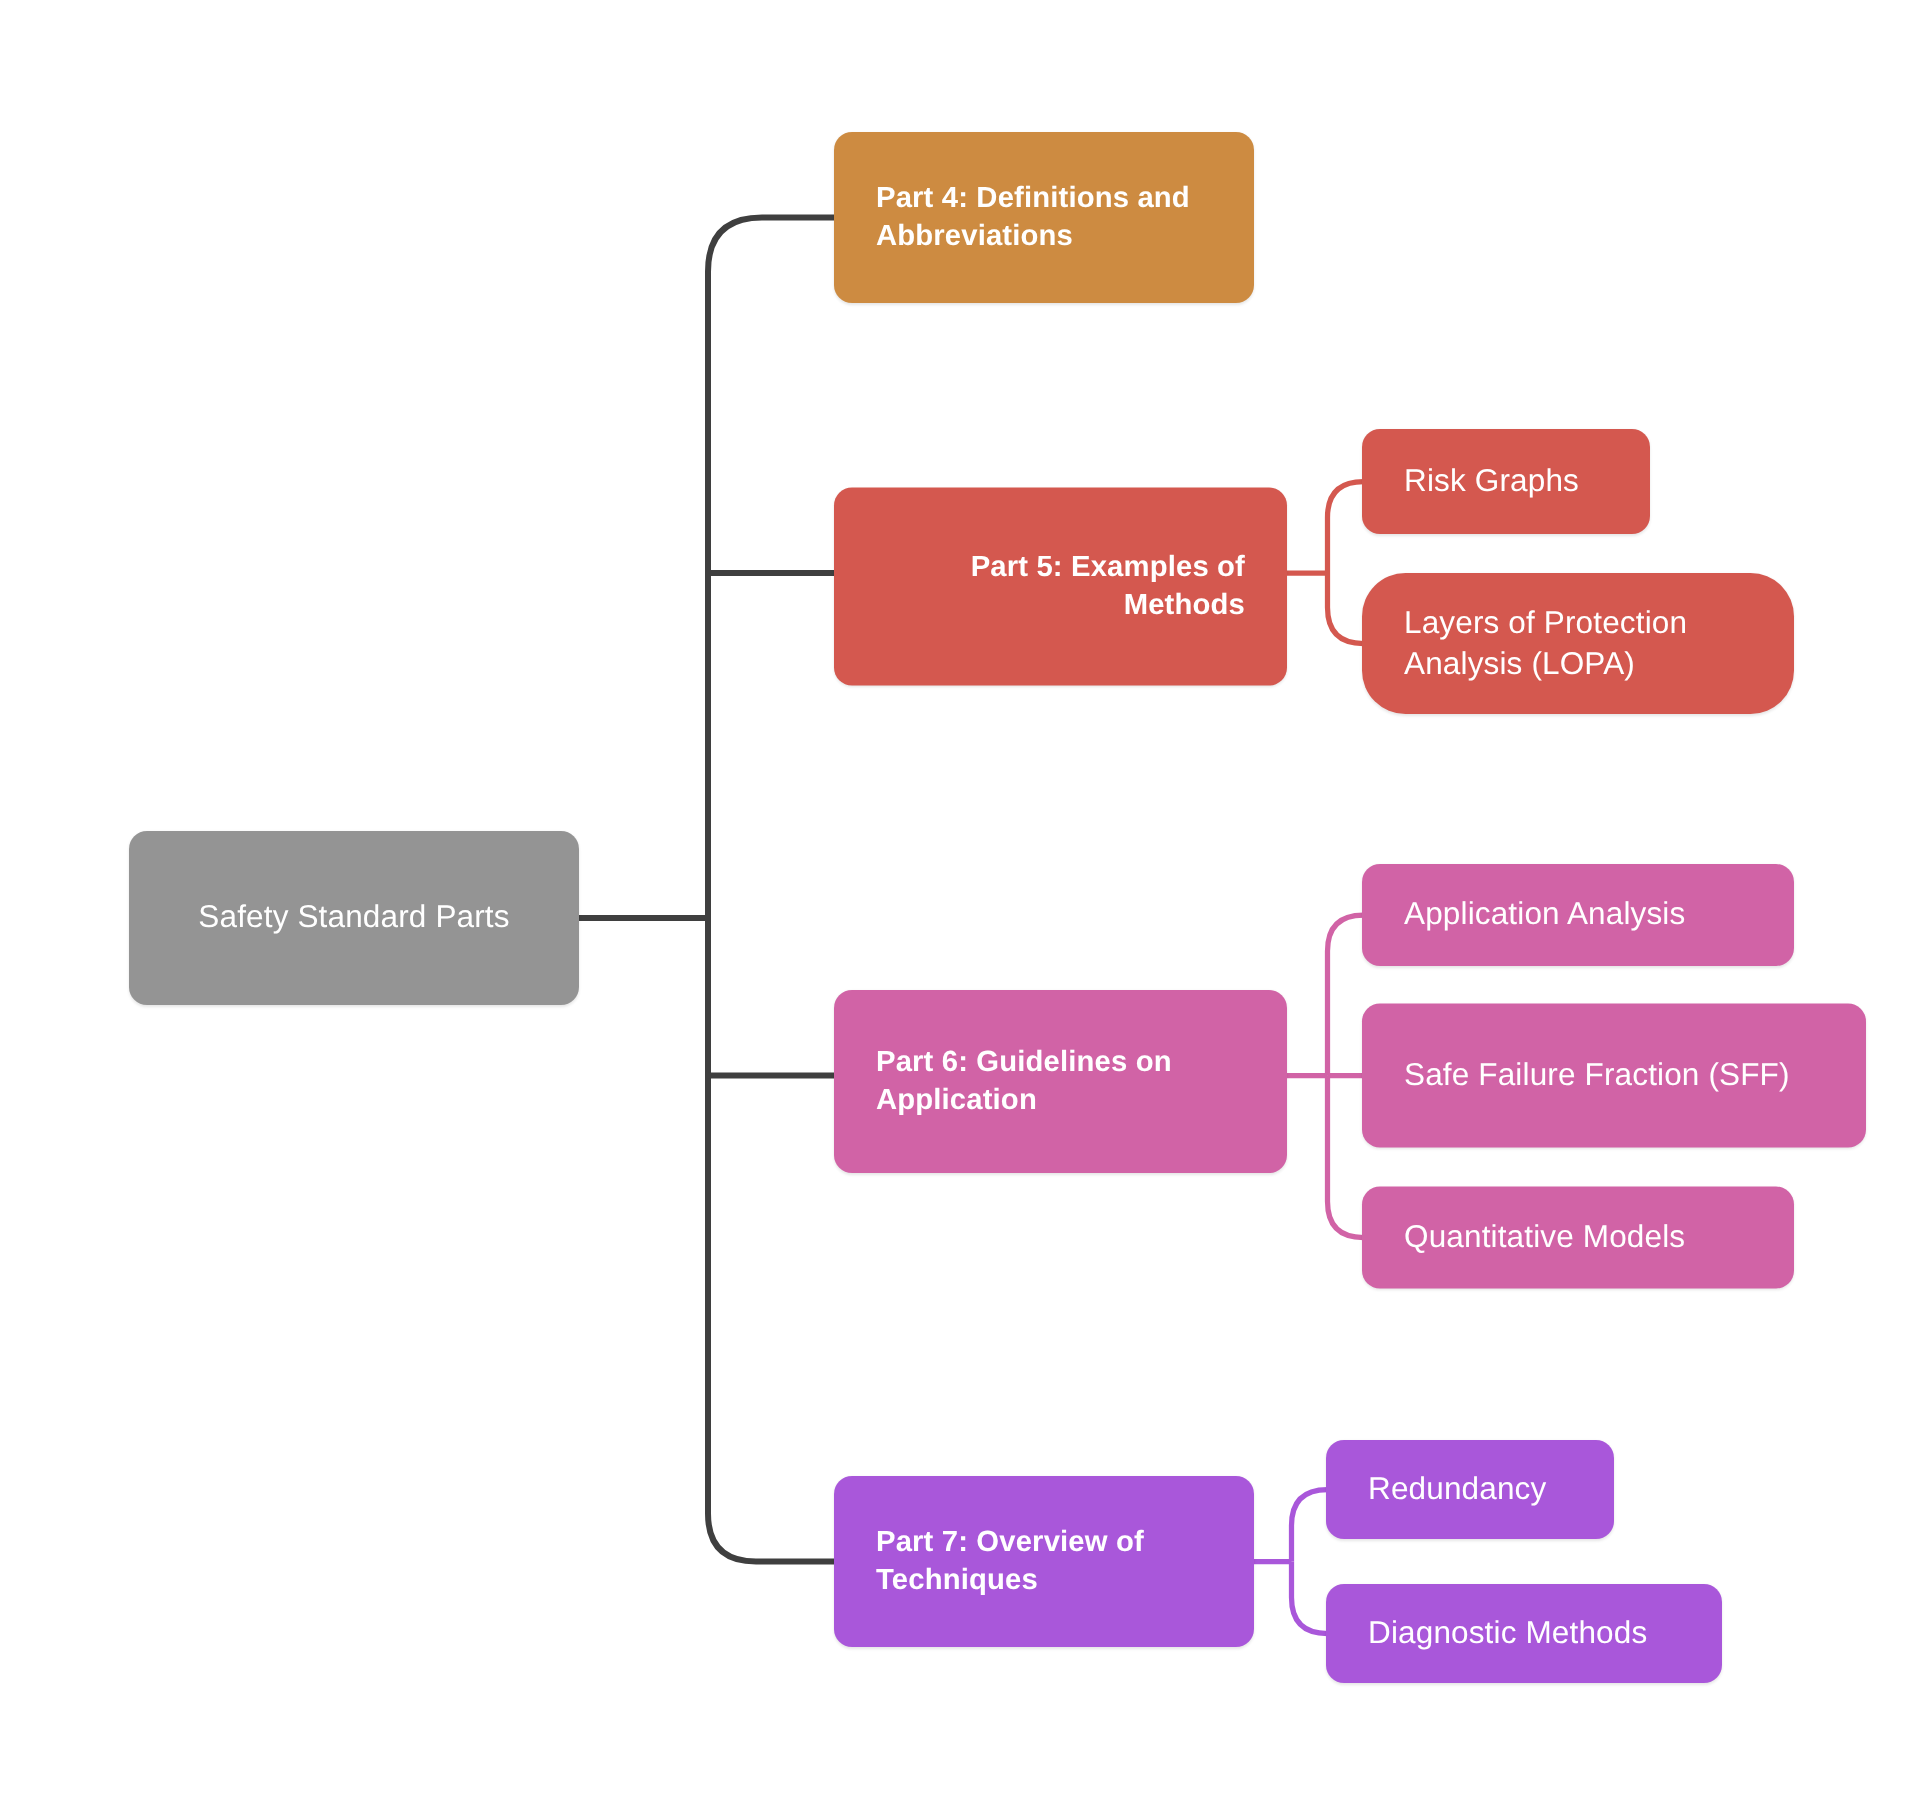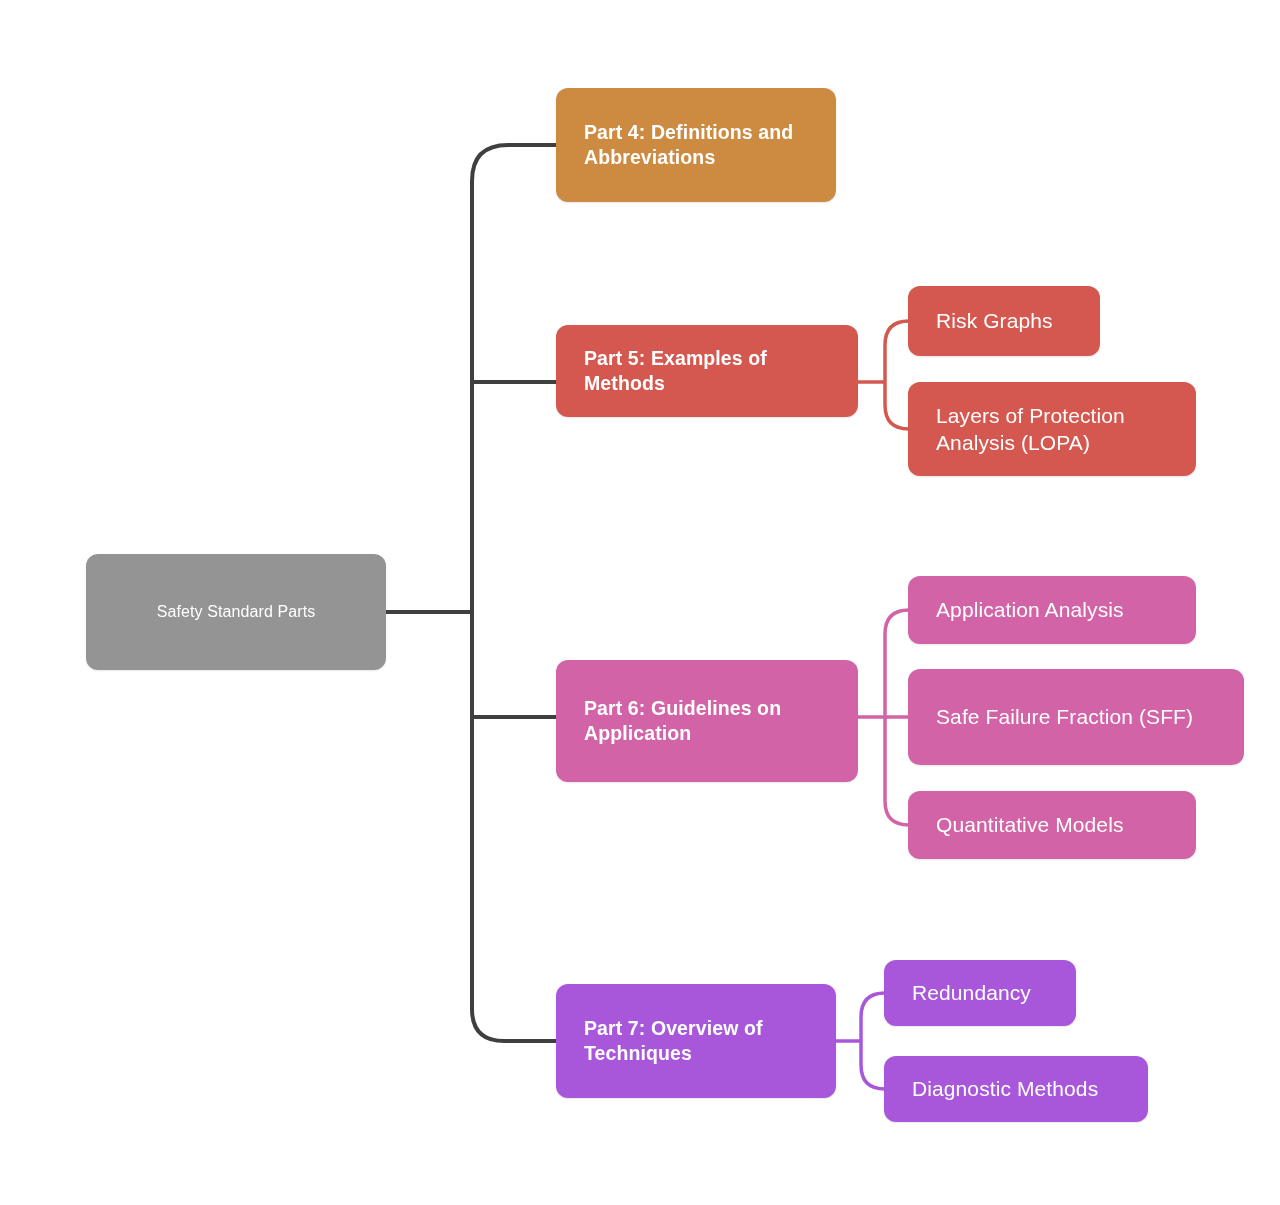--- a/index.html
+++ b/index.html
@@ -34,21 +34,21 @@
     display: flex;
     align-items: center;
     color: #ffffff;
     box-shadow: 0 1px 2px rgba(0,0,0,0.10);
     padding: 16px 28px;
     line-height: 1.30;
   }
   .node-root {
     justify-content: center;
     text-align: center;
-    font-size: 16px;
+    font-size: 21px;
     font-weight: 400;
     letter-spacing: .1px;
   }
   .node-branch {
     font-size: 19.5px;
     font-weight: 700;
     text-align: left;
     letter-spacing: .1px;
   }
   .node-leaf {
@@ -89,27 +89,27 @@
   </svg>
 
   <div class="node-box node-root" id="n-root" style="left: 86px; top: 554px; width: 300px; height: 116px; background: rgb(148, 148, 148); color: rgb(255, 255, 255);">
     <span class="node-label">Safety Standard Parts</span>
   </div>
 
   <div class="node-box node-branch" id="n-b0" style="left: 556px; top: 88px; width: 280px; height: 114px; background: rgb(205, 139, 65); color: rgb(255, 255, 255);">
     <span class="node-label">Part 4: Definitions and Abbreviations</span>
   </div>
 
-  <div class="node-box node-branch" id="n-b1" style="left: 556px; top: 325px; width: 302px; height: 92px; background: rgb(212, 88, 79); color: rgb(255, 255, 255);">
+  <div class="node-box node-branch" id="n-b1" style="left: 556px; top: 325px; width: 302px; height: 132px; background: rgb(212, 88, 79); color: rgb(255, 255, 255); text-align: right;">
     <span class="node-label">Part 5: Examples of Methods</span>
   </div>
   <div class="node-box node-leaf" id="n-b1c0" style="left: 908px; top: 286px; width: 192px; height: 70px; background: rgb(212, 88, 79); color: rgb(255, 255, 255);">
     <span class="node-label">Risk Graphs</span>
   </div>
-  <div class="node-box node-leaf" id="n-b1c1" style="left: 908px; top: 382px; width: 288px; height: 94px; background: rgb(212, 88, 79); color: rgb(255, 255, 255);">
+  <div class="node-box node-leaf" id="n-b1c1" style="left: 908px; top: 382px; width: 288px; height: 94px; background: rgb(212, 88, 79); color: rgb(255, 255, 255); border-radius: 29px;">
     <span class="node-label">Layers of Protection Analysis (LOPA)</span>
   </div>
 
   <div class="node-box node-branch" id="n-b2" style="left: 556px; top: 660px; width: 302px; height: 122px; background: rgb(209, 99, 166); color: rgb(255, 255, 255);">
     <span class="node-label">Part 6: Guidelines on Application</span>
   </div>
   <div class="node-box node-leaf" id="n-b2c0" style="left: 908px; top: 576px; width: 288px; height: 68px; background: rgb(209, 99, 166); color: rgb(255, 255, 255);">
     <span class="node-label">Application Analysis</span>
   </div>
   <div class="node-box node-leaf" id="n-b2c1" style="left: 908px; top: 669px; width: 336px; height: 96px; background: rgb(209, 99, 166); color: rgb(255, 255, 255);">

